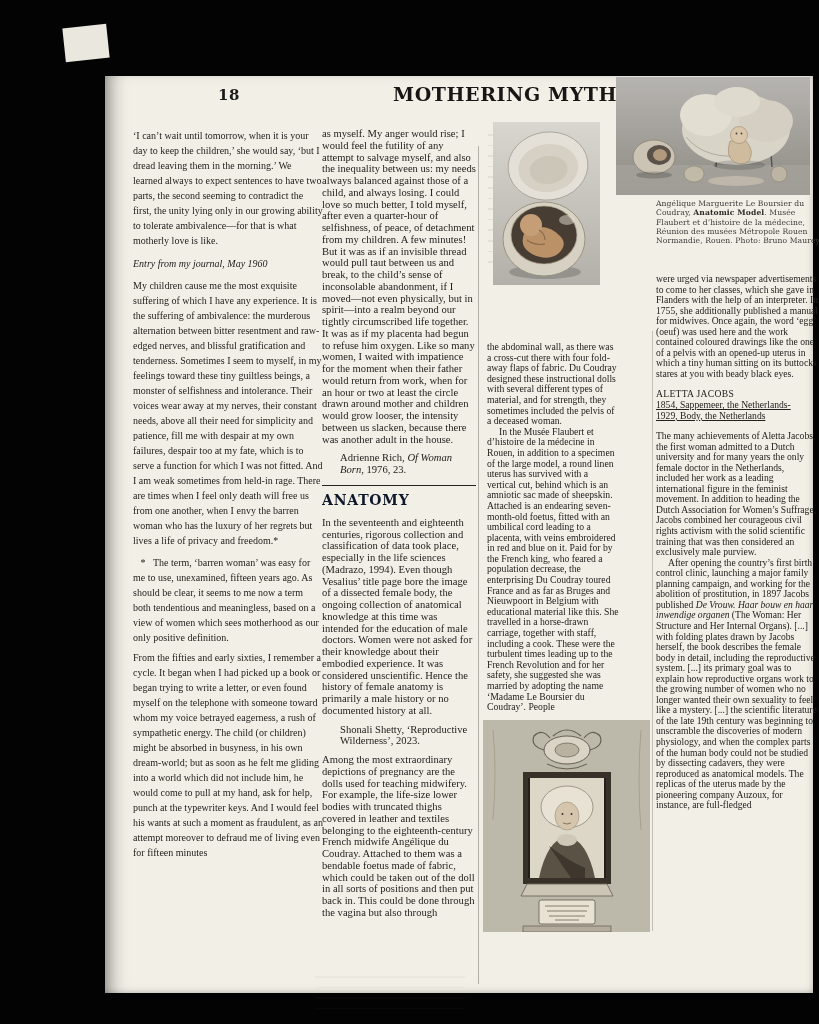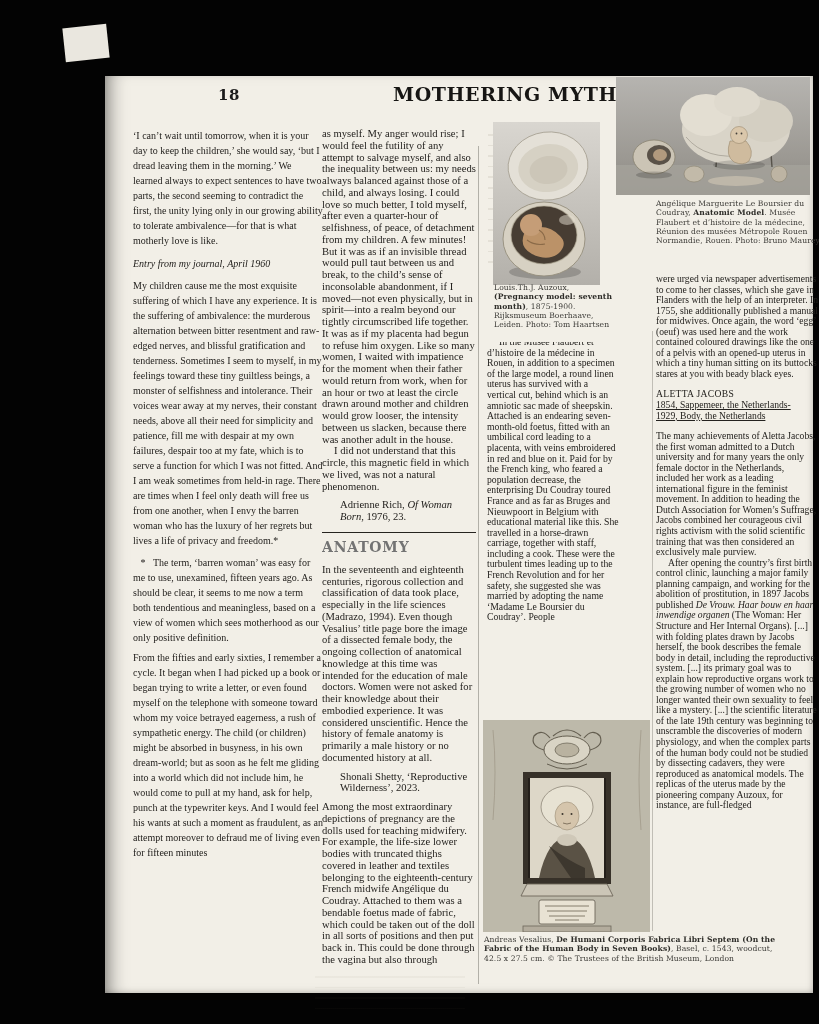--- a/index.html
+++ b/index.html
@@ -24,21 +24,21 @@
   .col1{left:28px;top:52px;width:190px;height:778px;font-size:10px;line-height:15px;}
   .col2{left:217px;top:52px;width:154px;height:858px;font-size:10.6px;line-height:11.75px;}
   .col3{left:382px;top:266px;width:132px;height:376px;font-size:9.7px;line-height:10.6px;}
   .col4{left:551px;top:198px;width:163px;height:662px;font-size:9.6px;line-height:10.55px;}
   .ind{text-indent:12px;margin-top:-5px !important;}
   .attr{margin:7px 0 7px 18px !important;}
   .journal-head{font-style:italic;margin:8px 0 7px 0 !important;}
   .footnote{margin-top:7px !important;}
   .fn-star{display:inline-block;width:20px;text-align:center;}
   .section-rule{border-top:1.1px solid #26241f;margin-top:9px;}
-  .section-title{font:700 14px "DejaVu Serif",serif;letter-spacing:.8px;color:#737373;margin:6px 0 9px 0;}
+  .section-title{font:700 14px "DejaVu Serif",serif;letter-spacing:.8px;color:#0f172a;margin:6px 0 9px 0;}
   .sub-head{margin:10px 0 0 0 !important;letter-spacing:.3px;}
   .dates{margin:0 !important;text-decoration:underline;}
   .dates-gap{margin:0 0 10px 0 !important;}
 
   .cap{position:absolute;font-family:"DejaVu Serif",serif;font-size:7.6px;line-height:9.3px;
        color:#3b3a36;letter-spacing:.1px;}
   .cap b{color:#2e2d29;}
   .cap-egg{left:389px;top:207px;width:126px;}
   .cap-models{left:551px;top:123px;width:170px;}
   .cap-woodcut{left:379px;top:859px;width:302px;}
@@ -59,29 +59,28 @@
     <div class="folio">18</div>
     <div class="masthead">MOTHERING MYTHS</div>
 
     <div class="vrule vrule-a"></div>
     <div class="vrule vrule-b"></div>
     <div class="ghost ghost-a"></div>
     <div class="ghost ghost-b"></div>
 
     <div class="col col1">
       <p>‘I can’t wait until tomorrow, when it is your day to keep the children,’ she would say, ‘but I dread leaving them in the morning.’ We learned always to expect sentences to have two parts, the second seeming to contradict the first, the unity lying only in our growing ability to tolerate ambivalence—for that is what motherly love is like.</p>
-      <p class="journal-head">Entry from my journal, April 1960</p>
+      <p class="journal-head">Entry from my journal, May 1960</p>
       <p>My children cause me the most exquisite suffering of which I have any experience. It is the suffering of ambivalence: the murderous alternation between bitter resentment and raw-edged nerves, and blissful gratification and tenderness. Sometimes I seem to myself, in my feelings toward these tiny guiltless beings, a monster of selfishness and intolerance. Their voices wear away at my nerves, their constant needs, above all their need for simplicity and patience, fill me with despair at my own failures, despair too at my fate, which is to serve a function for which I was not fitted. And I am weak sometimes from held-in rage. There are times when I feel only death will free us from one another, when I envy the barren woman who has the luxury of her regrets but lives a life of privacy and freedom.*</p>
       <p class="footnote"><span class="fn-star">*</span><span>The term, ‘barren woman’ was easy for me to use, unexamined, fifteen years ago. As should be clear, it seems to me now a term both tendentious and meaningless, based on a view of women which sees motherhood as our only positive definition.</span></p>
       <p>From the fifties and early sixties, I remember a cycle. It began when I had picked up a book or began trying to write a letter, or even found myself on the telephone with someone toward whom my voice betrayed eagerness, a rush of sympathetic energy. The child (or children) might be absorbed in busyness, in his own dream-world; but as soon as he felt me gliding into a world which did not include him, he would come to pull at my hand, ask for help, punch at the typewriter keys. And I would feel his wants at such a moment as fraudulent, as an attempt moreover to defraud me of living even for fifteen minutes</p>
     </div>
 
     <div class="col col2">
       <p>as myself. My anger would rise; I would feel the futility of any attempt to salvage myself, and also the inequality between us: my needs always balanced against those of a child, and always losing. I could love so much better, I told myself, after even a quarter-hour of selfishness, of peace, of detachment from my children. A few minutes! But it was as if an invisible thread would pull taut between us and break, to the child’s sense of inconsolable abandonment, if I moved—not even physically, but in spirit—into a realm beyond our tightly circumscribed life together. It was as if my placenta had begun to refuse him oxygen. Like so many women, I waited with impatience for the moment when their father would return from work, when for an hour or two at least the circle drawn around mother and children would grow looser, the intensity between us slacken, because there was another adult in the house.</p>
-      <p class="ind">I did not understand that this circle, this magnetic field in which we lived, was not a natural phenomenon.</p>
       <p class="attr"><span>Adrienne Rich, </span><i>Of Woman Born</i><span>, 1976, 23.</span></p>
       <div class="section-rule"></div>
       <h2 class="section-title">ANATOMY</h2>
       <p>In the seventeenth and eighteenth centuries, rigorous collection and classification of data took place, especially in the life sciences (Madrazo, 1994). Even though Vesalius’ title page bore the image of a dissected female body, the ongoing collection of anatomical knowledge at this time was intended for the education of male doctors. Women were not asked for their knowledge about their embodied experience. It was considered unscientific. Hence the history of female anatomy is primarily a male history or no documented history at all.</p>
       <p class="attr">Shonali Shetty, ‘Reproductive Wilderness’, 2023.</p>
       <p>Among the most extraordinary depictions of pregnancy are the dolls used for teaching midwifery. For example, the life-size lower bodies with truncated thighs covered in leather and textiles belonging to the eighteenth-century French midwife Angélique du Coudray. Attached to them was a bendable foetus made of fabric, which could be taken out of the doll in all sorts of positions and then put back in. This could be done through the vagina but also through</p>
     </div>
 
     <figure class="fig-egg">
       <svg viewBox="0 0 107 163" preserveAspectRatio="none">
@@ -100,23 +99,23 @@
         <ellipse cx="52" cy="150" rx="36" ry="7" fill="rgba(0,0,0,0.18)"></ellipse>
         <ellipse cx="51" cy="117" rx="41" ry="37" fill="#d7d1c3" stroke="#958f7d" stroke-width="0.9"></ellipse>
         <ellipse cx="51" cy="113" rx="33" ry="29" fill="#473d33"></ellipse>
         <ellipse cx="51" cy="113" rx="33" ry="29" fill="none" stroke="#b3ab98" stroke-width="1.2" opacity="0.6"></ellipse>
         <path d="M31 112 q-5 13 8 20 q16 8 27 -1 q9 -9 1 -17 q-9 -10 -22 -9 q-10 1 -14 7 z" fill="#bb9268"></path>
         <circle cx="38" cy="103" r="11" fill="#c59d77"></circle>
         <path d="M34 118 q8 6 18 4 M46 108 q6 4 6 10" stroke="#8a6a48" stroke-width="1.1" fill="none"></path>
         <ellipse cx="74" cy="98" rx="8" ry="5" fill="#e6e0d2" opacity="0.5"></ellipse>
       </svg>
     </figure>
-    <div class="cap cap-egg"><span>Louis.Th.J. Auzoux, </span><b>(Pregnancy model: seventh month)</b><span>, 1875-1900. Rijksmuseum Boerhaave, Leiden. Photo: Tom Haartsen</span></div>
 
     <div class="col col3">
+      <p>the abdominal wall, as there was a cross-cut there with four fold-away flaps of fabric. Du Coudray designed these instructional dolls with several different types of material, and for strength, they sometimes included the pelvis of a deceased woman.</p>
       <p class="ind">In the Musée Flaubert et d’histoire de la médecine in Rouen, in addition to a specimen of the large model, a round linen uterus has survived with a vertical cut, behind which is an amniotic sac made of sheepskin. Attached is an endearing seven-month-old foetus, fitted with an umbilical cord leading to a placenta, with veins embroidered in red and blue on it. Paid for by the French king, who feared a population decrease, the enterprising Du Coudray toured France and as far as Bruges and Nieuwpoort in Belgium with educational material like this. She travelled in a horse-drawn carriage, together with staff, including a cook. These were the turbulent times leading up to the French Revolution and for her safety, she suggested she was married by adopting the name ‘Madame Le Boursier du Coudray’. People</p>
     </div>
 
     <figure class="fig-woodcut">
       <svg viewBox="0 0 167 212" preserveAspectRatio="none">
         <defs>
           <pattern id="grain" width="6" height="4" patternUnits="userSpaceOnUse">
             <rect width="6" height="4" fill="#c6c1b3"></rect>
             <path d="M0 1 h6 M0 3 h6" stroke="#a59e8e" stroke-width="0.5"></path>
           </pattern>
@@ -140,21 +139,20 @@
           <path d="M66 126 q18 14 36 22 l0 10 l-14 0 z" fill="#3d372e"></path>
           <ellipse cx="84" cy="120" rx="10" ry="6" fill="#cfc8b8"></ellipse>
         </g>
         <path d="M46 58 v100 M122 58 v100" stroke="#241f1a" stroke-width="2"></path>
         <path d="M44 164 h80 l6 12 h-92 z" fill="#ccc6b7" stroke="#6d675a" stroke-width="0.9"></path>
         <rect x="56" y="180" width="56" height="24" rx="2" fill="#e8e2d3" stroke="#6d675a" stroke-width="0.9"></rect>
         <path d="M62 186 h44 M64 191 h40 M66 196 h36 M72 200 h24" stroke="#7b7260" stroke-width="0.9"></path>
         <rect x="40" y="206" width="88" height="6" fill="#b3ac9d" stroke="#6d675a" stroke-width="0.8"></rect>
       </svg>
     </figure>
-    <div class="cap cap-woodcut"><span>Andreas Vesalius, </span><b>De Humani Corporis Fabrica Libri Septem (On the Fabric of the Human Body in Seven Books)</b><span>, Basel, c. 1543, woodcut, 42.5 x 27.5 cm. © The Trustees of the British Museum, London</span></div>
 
     <figure class="fig-models">
       <svg viewBox="0 0 194 118" preserveAspectRatio="none">
         <defs>
           <linearGradient id="modbg" x1="0" y1="0" x2="0" y2="1">
             <stop offset="0" stop-color="#b6b4b0"></stop>
               <stop offset="0.7" stop-color="#9b9892"></stop>
               <stop offset="1" stop-color="#8a8781"></stop>
           </linearGradient>
         </defs>

